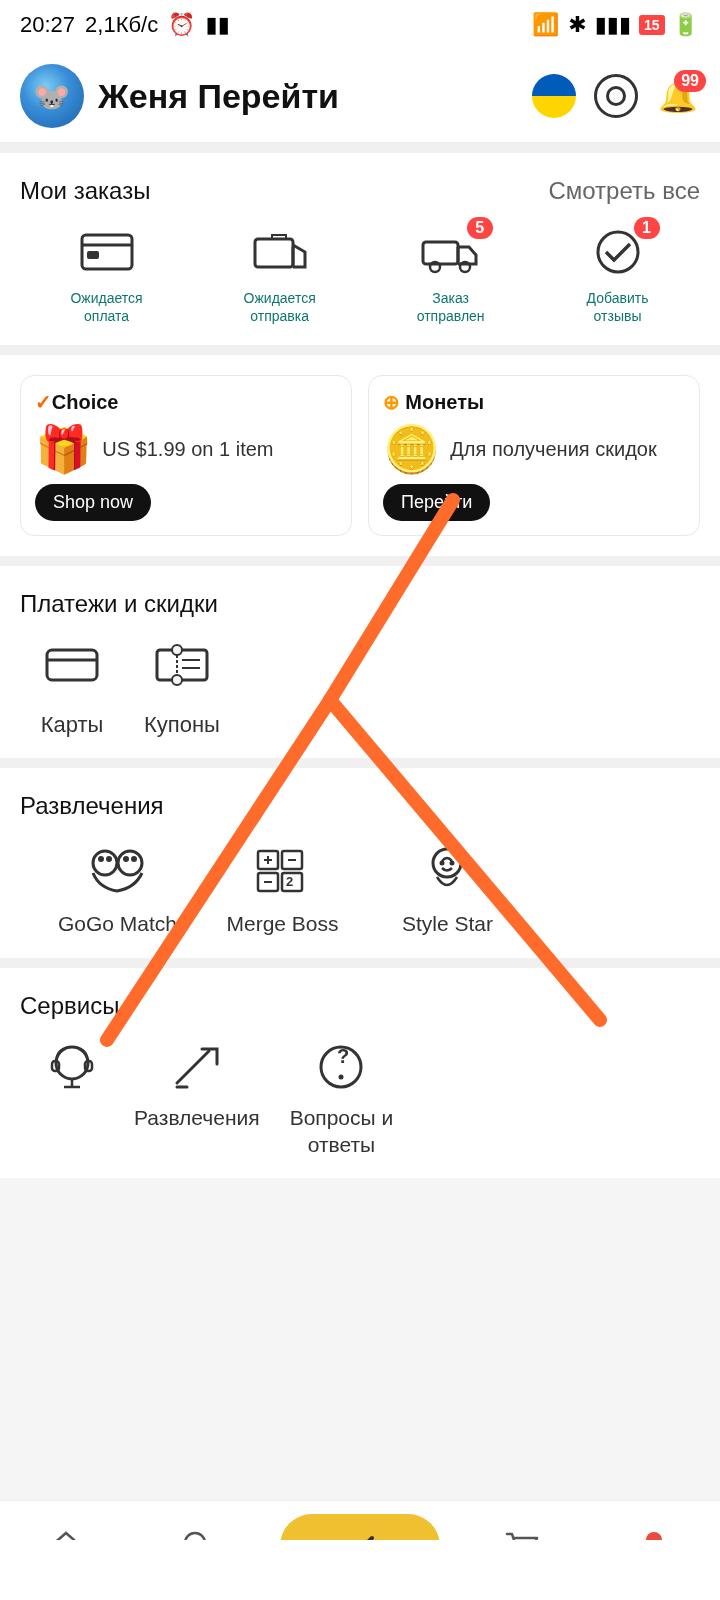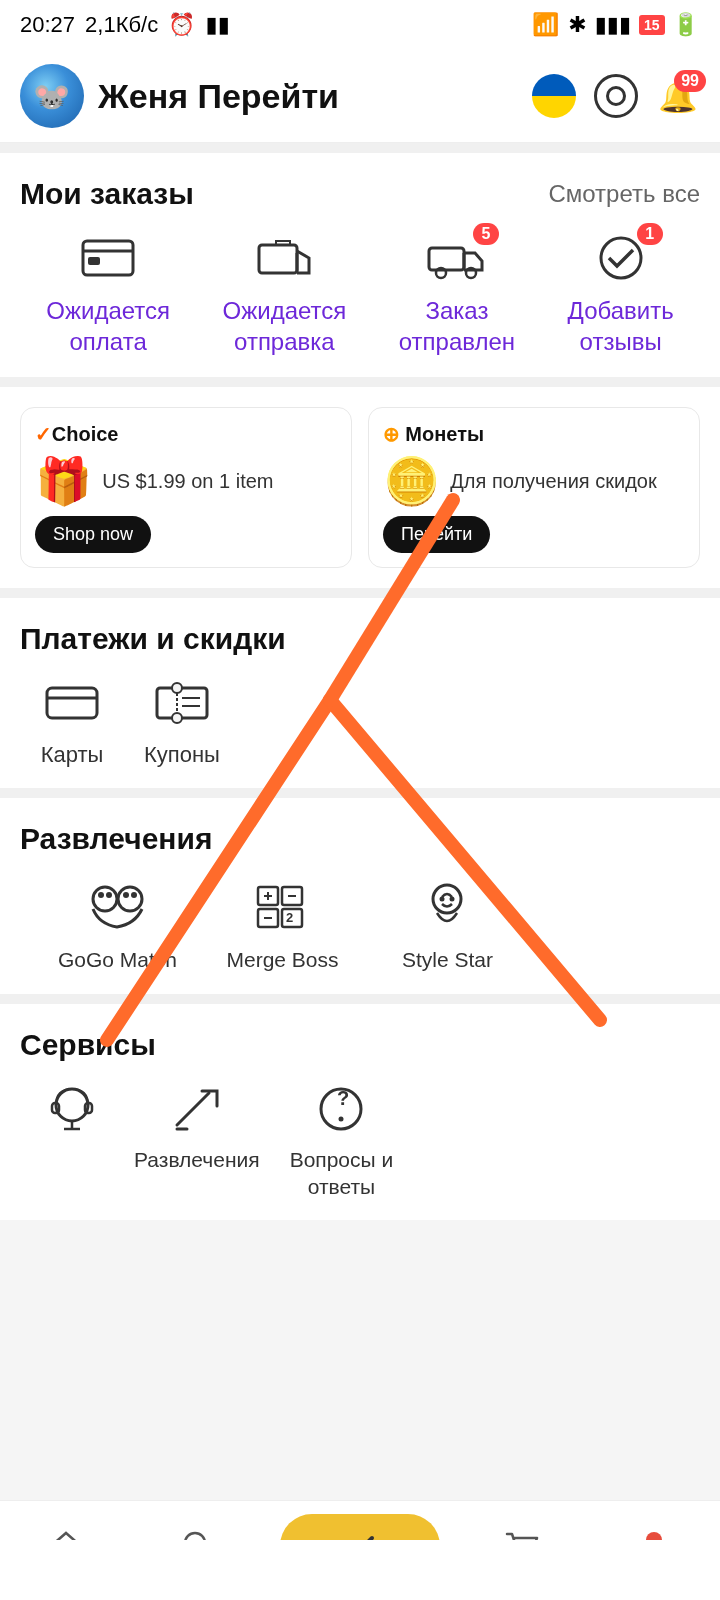--- a/index.html
+++ b/index.html
@@ -102,22 +102,22 @@
       background: #fff;
       padding: 24px 20px 20px 20px;
     }
     .section-header {
       display: flex;
       justify-content: space-between;
       align-items: center;
       margin-bottom: 20px;
     }
     .section-title {
-      font-size: 30px;
-      font-weight: 700;
+      font-size: 24px;
+      font-weight: 400;
       color: #111;
     }
     .section-link {
       font-size: 24px;
       color: #666;
     }
 
     .orders-grid {
       display: flex;
       justify-content: space-around;
@@ -129,22 +129,22 @@
       align-items: center;
       gap: 10px;
       position: relative;
     }
     .order-icon {
       width: 64px; height: 54px;
       display: flex; align-items: center; justify-content: center;
       position: relative;
     }
     .order-label {
-      font-size: 24px;
-      color: #6d28d9;
+      font-size: 14px;
+      color: #0f766e;
       text-align: center;
       line-height: 1.3;
     }
     .order-badge {
       position: absolute;
       top: -8px; right: -10px;
       background: #ff4444;
       color: #fff;
       font-size: 16px;
       font-weight: bold;
@@ -209,21 +209,21 @@
     
     .payment-grid {
       display: flex;
       gap: 40px;
       padding: 0 20px;
     }
     .payment-item {
       display: flex;
       flex-direction: column;
       align-items: center;
-      gap: 12px;
+      gap: 20px;
     }
     .payment-icon {
       width: 64px; height: 54px;
       display: flex; align-items: center; justify-content: center;
     }
     .payment-label {
       font-size: 22px;
       color: #333;
       text-align: center;
     }

